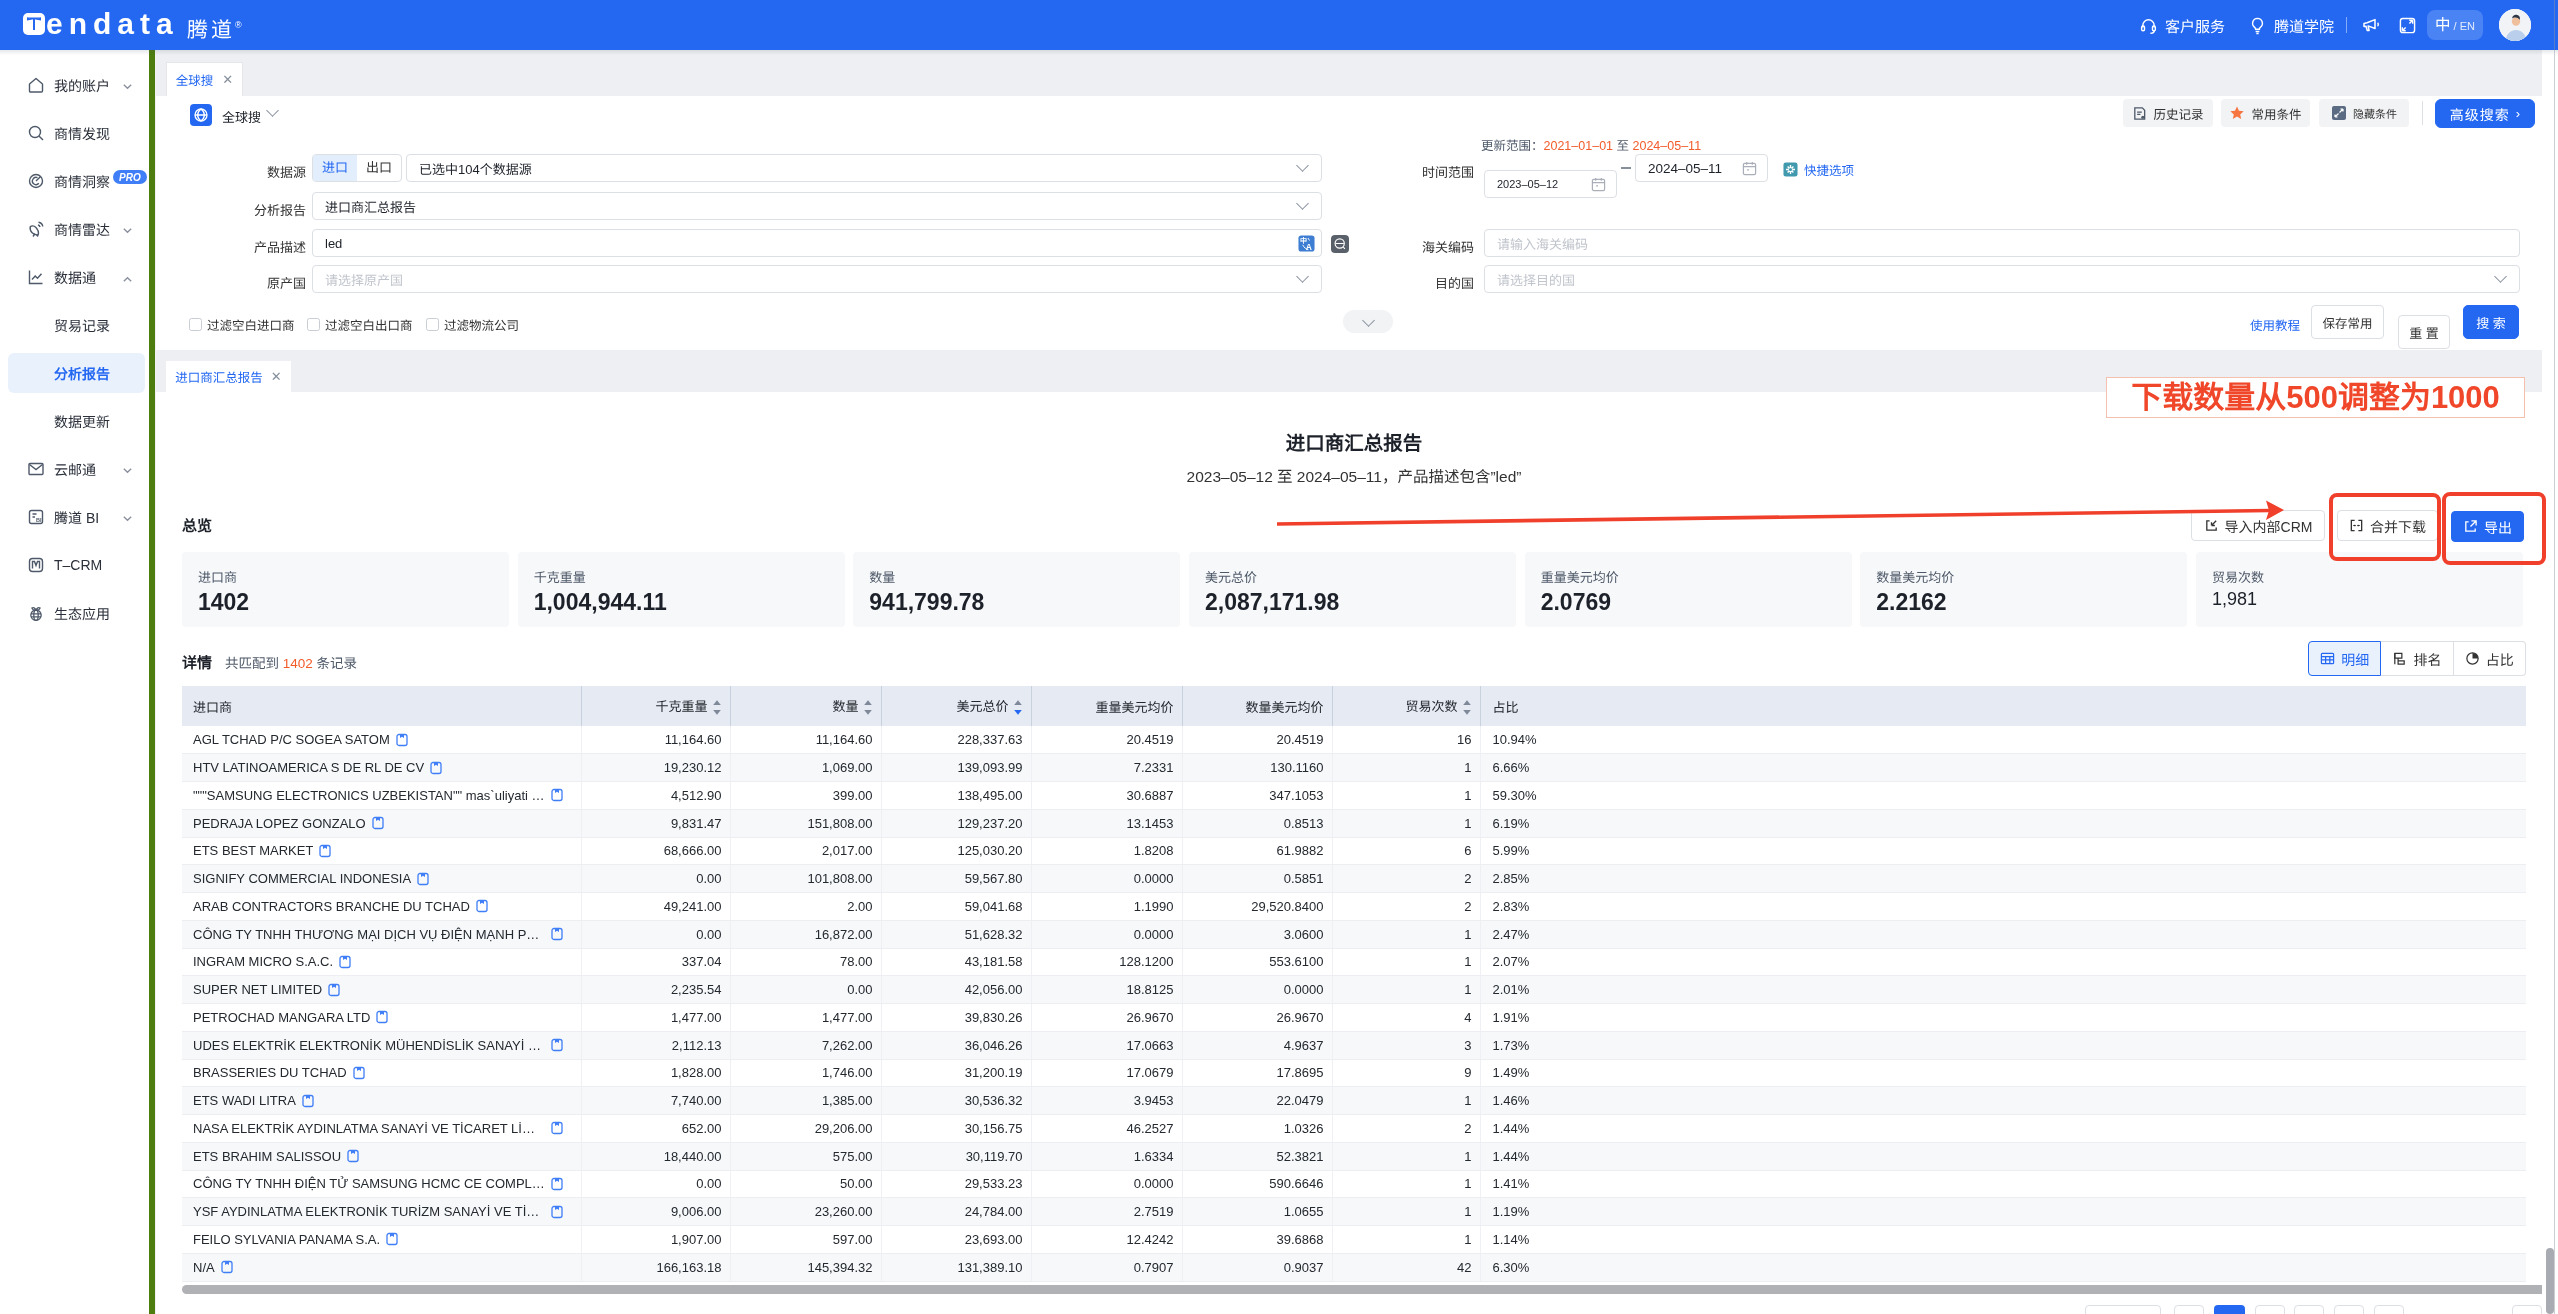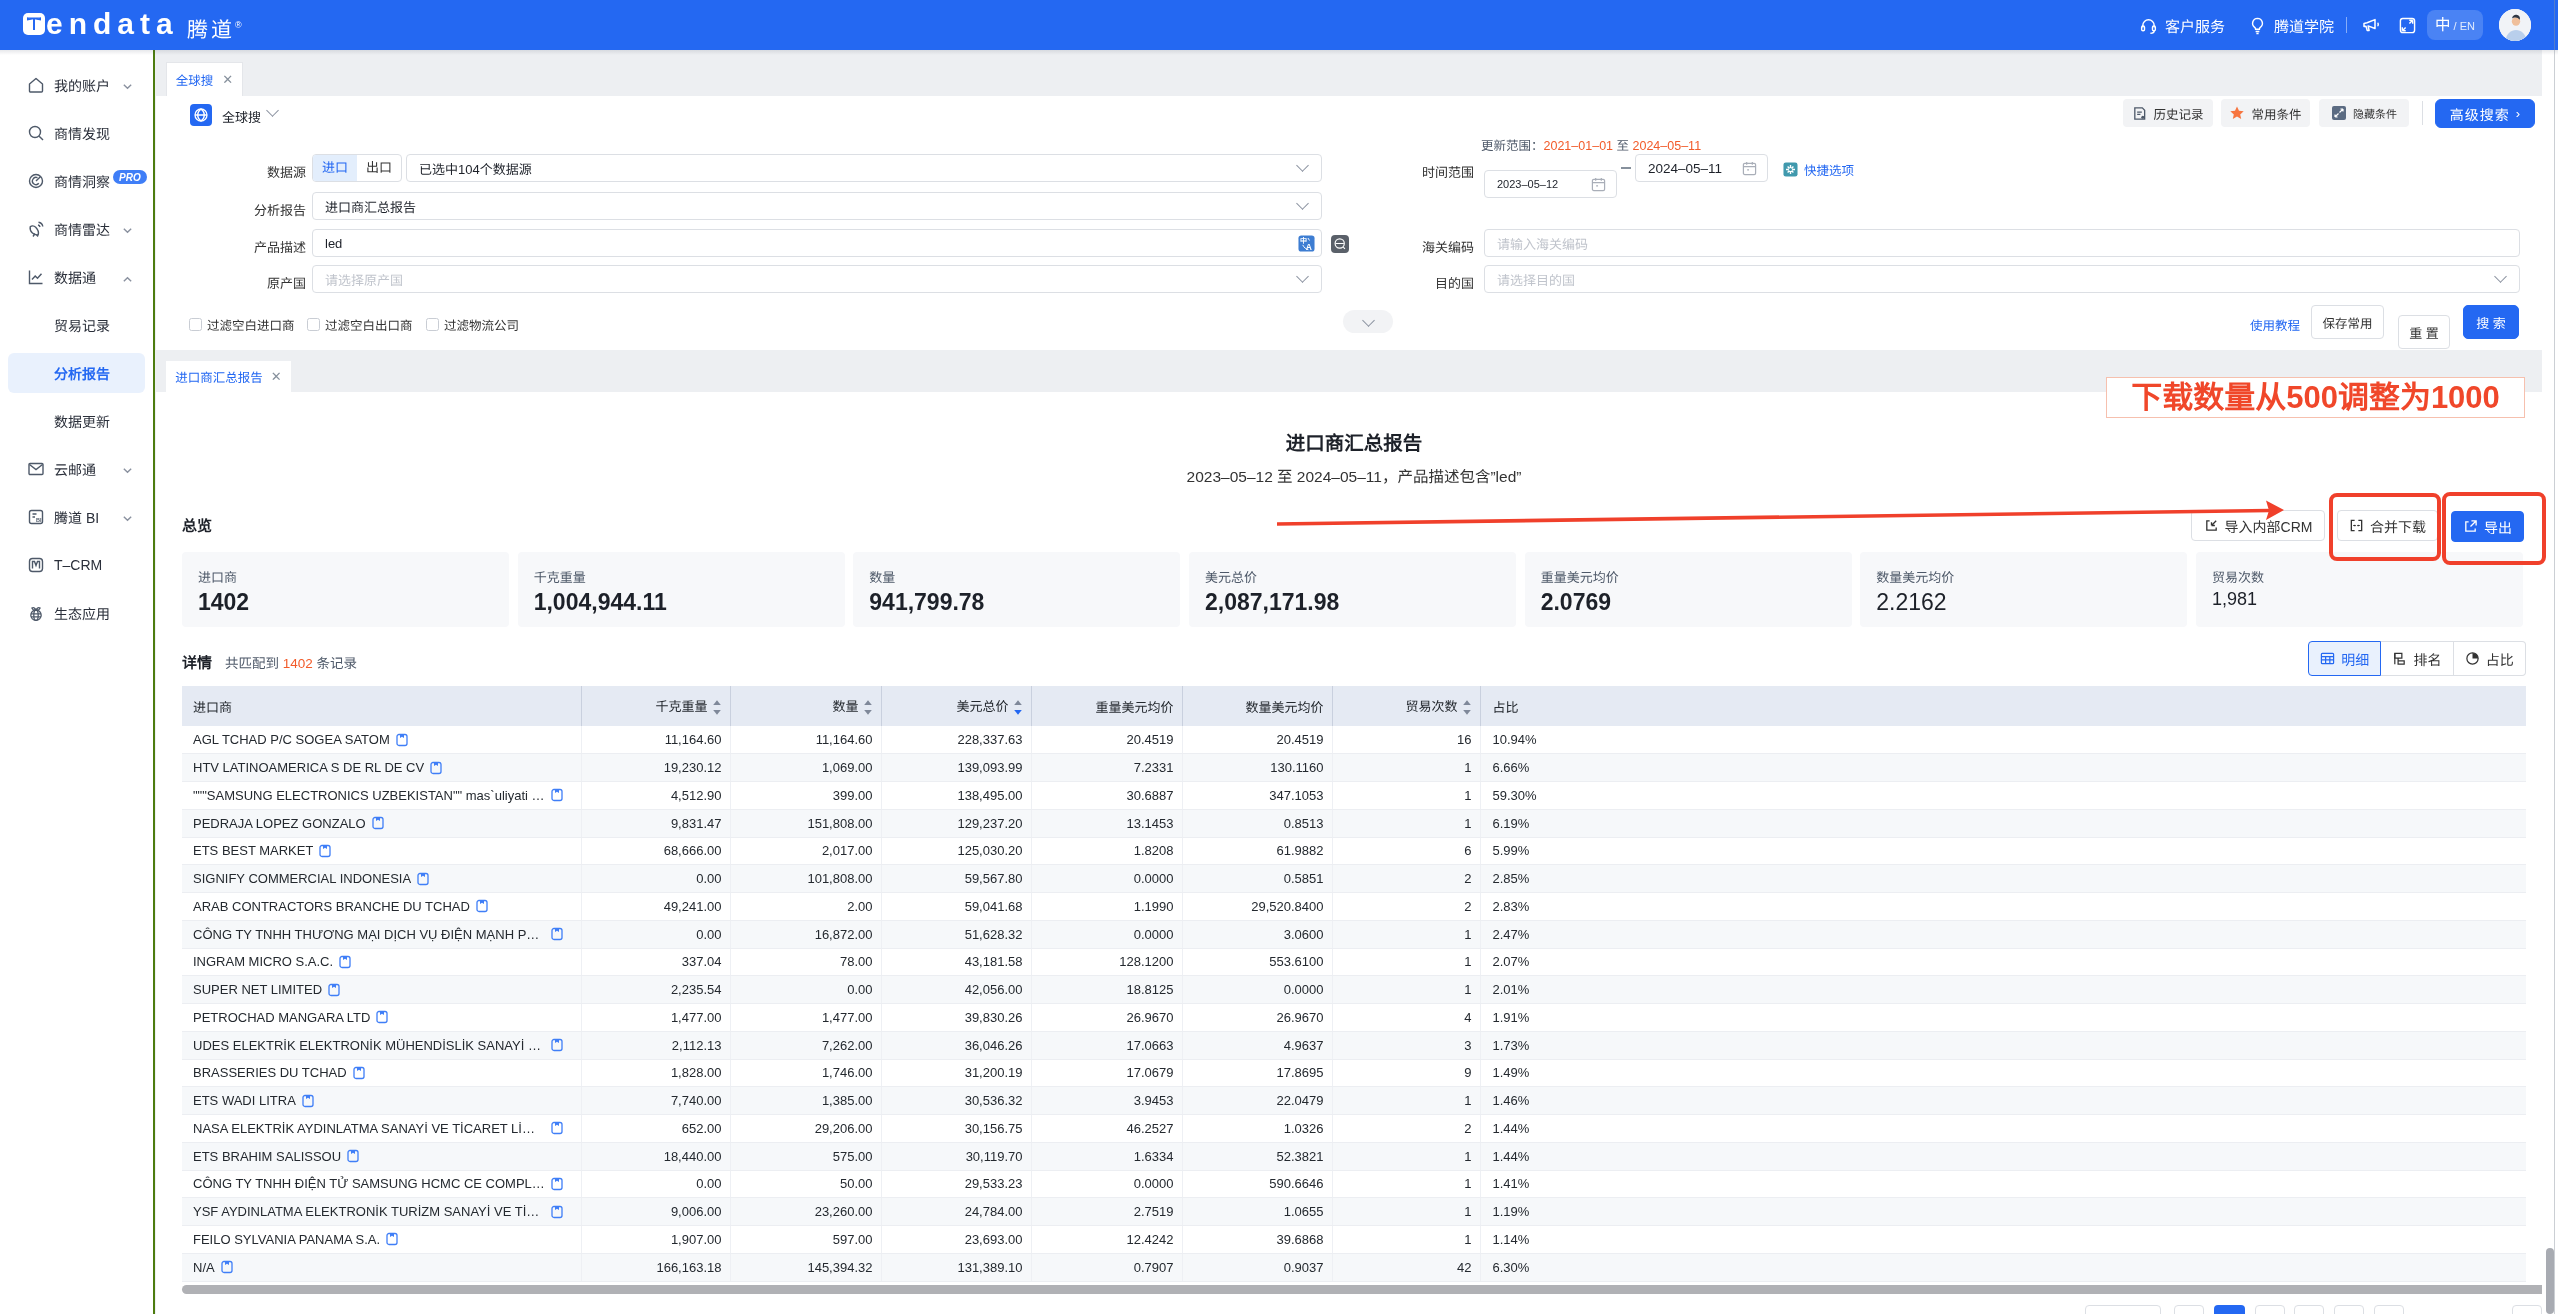--- a/index.html
+++ b/index.html
@@ -3,21 +3,21 @@
 <meta charset="utf-8">
 <style>
 *{margin:0;padding:0;box-sizing:border-box}
 html,body{width:2558px;height:1314px;overflow:hidden}
 body{font-family:"Liberation Sans",sans-serif;font-size:13px;color:#1d2129;background:#eef0f3;position:relative}
 .abs{position:absolute}
 
 #hdr{position:absolute;left:0;top:0;width:2558px;height:50px;background:#2468f2;z-index:30}
 #hdr .hitem{position:absolute;top:0;height:50px;display:flex;align-items:center;color:#fff;font-size:15px;gap:7px}
 
-#side{position:absolute;left:0;top:50px;width:155px;height:1264px;background:#fff;z-index:20;border-right:2px solid #4d7c0f}
+#side{position:absolute;left:0;top:50px;width:155px;height:1264px;background:#fff;z-index:20;border-right:6px solid #4d7c0f}
 .mitem{position:absolute;left:0;width:155px;height:22px;display:flex;align-items:center;color:#2a2f3a;font-size:14px}
 .mitem svg{position:absolute;left:27px}
 .mitem .txt{position:absolute;left:54px;white-space:nowrap}
 .mitem .chev{position:absolute;left:121px;color:#8a919f}
 .sel{position:absolute;left:8px;width:137px;border-radius:6px;background:#e9f1fd}
 
 .panel{position:absolute;background:#fff}
 .tabstrip{position:absolute;background:#edeff2}
 .tab{position:absolute;background:#fff;color:#2468f2;font-size:14px;display:flex;align-items:center;justify-content:center;gap:10px}
 .tab .x{color:#86909c;font-size:13px}
@@ -347,21 +347,21 @@
       <div class="abs" style="left:1189px;top:552px;width:327px;height:75px;background:#f7f8fa;border-radius:4px;padding:15px 16px">
         <div style="font-size:13px;color:#4e5969">美元总价</div>
         <div style="font-size:23px;font-weight:bold;color:#1d2129;margin-top:3px">2,087,171.98</div>
       </div>
       <div class="abs" style="left:1524.7px;top:552px;width:327px;height:75px;background:#f7f8fa;border-radius:4px;padding:15px 16px">
         <div style="font-size:13px;color:#4e5969">重量美元均价</div>
         <div style="font-size:23px;font-weight:bold;color:#1d2129;margin-top:3px">2.0769</div>
       </div>
       <div class="abs" style="left:1860.3px;top:552px;width:327px;height:75px;background:#f7f8fa;border-radius:4px;padding:15px 16px">
         <div style="font-size:13px;color:#4e5969">数量美元均价</div>
-        <div style="font-size:23px;font-weight:normal;color:#1d2129;margin-top:3px">2.2162</div>
+        <div style="font-size:23px;font-weight:bold;color:#1d2129;margin-top:3px">2.2162</div>
       </div>
       <div class="abs" style="left:2196px;top:552px;width:327px;height:75px;background:#f7f8fa;border-radius:4px;padding:15px 16px">
         <div style="font-size:13px;color:#4e5969">贸易次数</div>
         <div style="font-size:18px;font-weight:normal;color:#1d2129;margin-top:3px">1,981</div>
       </div>
     </div>
 
   <div class="abs" style="left:182px;top:651px;font-size:15px;font-weight:bold;color:#1d2129">详情</div>
   <div class="abs" style="left:225px;top:652px;font-size:13.5px;color:#4e5969">共匹配到 <span style="color:#f25b2a">1402</span> 条记录</div>
   <div class="abs" style="left:2308px;top:641px;width:218px;height:35px;display:flex;z-index:2">

